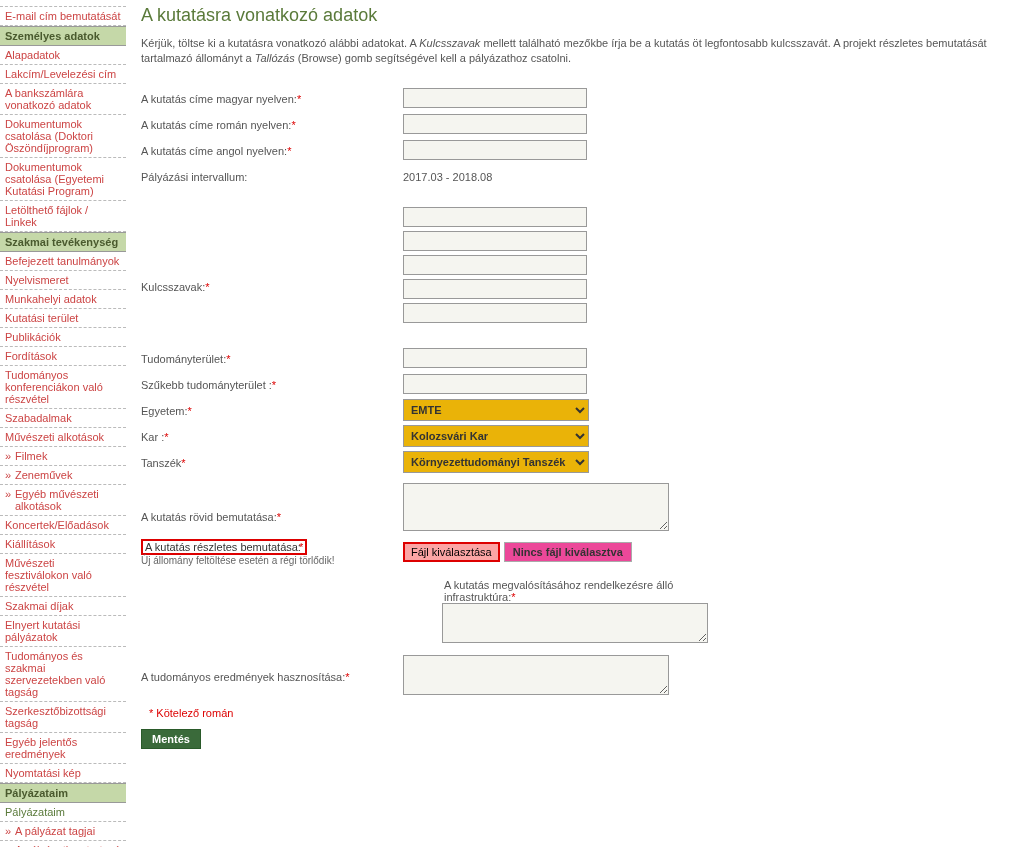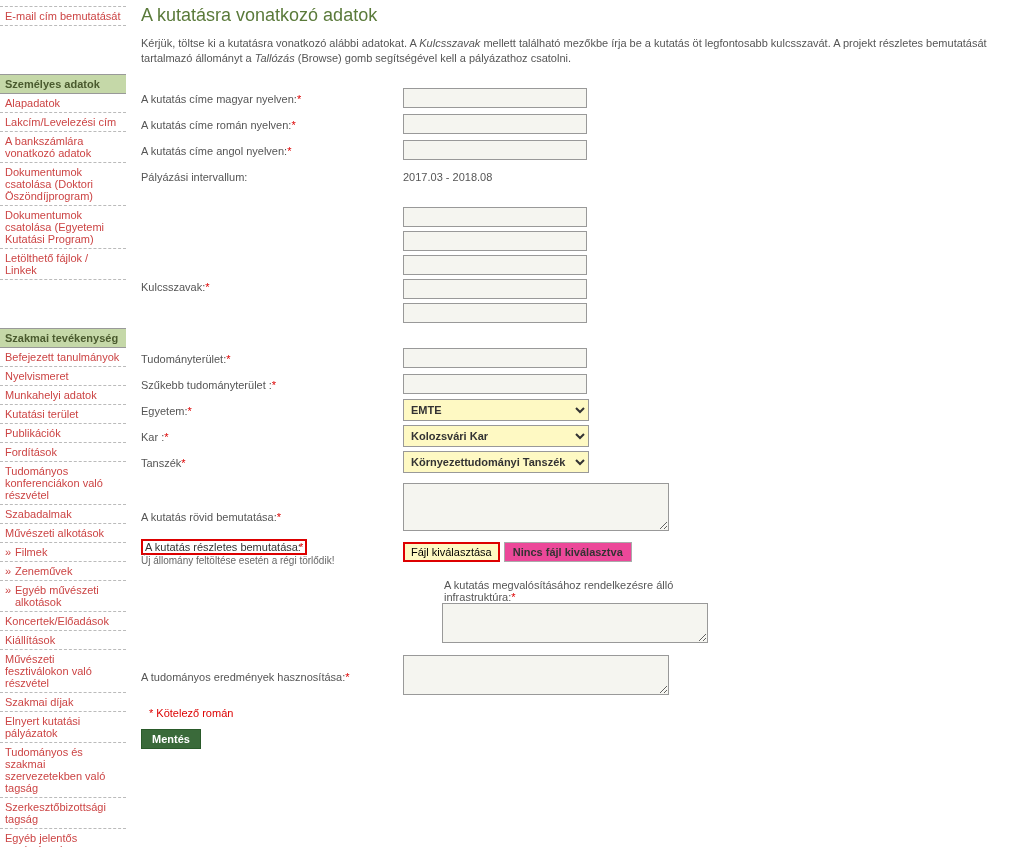--- a/index.html
+++ b/index.html
@@ -1,41 +1,41 @@
 <!DOCTYPE html>
 <html><head>
 <meta charset="utf-8">
 <style>
 * { margin: 0; padding: 0; box-sizing: border-box; }
 body { font-family: Verdana, Arial, sans-serif; font-size: 11px; color: #333; background: #fff; }
 .page { display: flex; width: 1024px; }
 .sidebar { width: 126px; flex-shrink: 0; background: #fff; }
-.section-header { background: #c5d8a8; color: #4a5a2e; font-weight: bold; padding: 3px 5px; font-size: 11px; border-top: 1px solid #999; border-bottom: 1px solid #999; margin-top: 48px; }
+.section-header { background: #c5d8a8; color: #4a5a2e; font-weight: bold; padding: 3px 5px; font-size: 11px; border-top: 1px solid #999; border-bottom: 1px solid #999; }
 .nav-item { padding: 3px 5px; border-bottom: 1px dashed #bbb; }
 .nav-item a { color: #c44; text-decoration: none; font-size: 11px; cursor: pointer; display: block; }
 .sub-item { padding: 3px 5px 3px 15px; border-bottom: 1px dashed #bbb; position: relative; }
 .sub-item::before { content: "»"; position: absolute; left: 5px; color: #c44; }
 .sub-item a { color: #c44; text-decoration: none; font-size: 11px; cursor: pointer; display: block; }
 .sub-item-green a { color: #5a7a3a; }
 .main { flex: 1; padding: 5px 15px; }
 .page-title { color: #5a7a3a; font-size: 18px; font-weight: normal; margin-bottom: 10px; }
 .intro { color: #555; font-size: 11px; margin-bottom: 20px; line-height: 1.4; }
 .intro i { font-style: italic; }
 .form-row { display: flex; align-items: center; margin-bottom: 4px; min-height: 22px; }
 .form-label { width: 262px; color: #555; font-size: 11px; padding-top: 3px; }
 .req { color: #d00; }
 .form-field { flex: 1; }
 .text-input { width: 184px; height: 20px; border: 1px solid #999; background: #f5f5f0; font-size: 11px; padding: 0 3px; }
 .textarea-input { width: 266px; height: 48px; border: 1px solid #999; background: #f5f5f0; font-size: 11px; padding: 3px; resize: both; }
 .textarea-small { height: 40px; }
-.select-input { width: 186px; height: 22px; border: 1px solid #999; background: #fef9c3; font-size: 11px; font-weight: bold; color: #333; padding: 0 3px; }
+.select-input { width: 186px; height: 22px; border: 1px solid #999; background: #eab308; font-size: 11px; font-weight: bold; color: #333; padding: 0 3px; }
 .static-val { color: #555; font-size: 11px; padding-top: 3px; }
 .keywords-group input { display: block; margin-bottom: 4px; }
 .file-row { display: flex; align-items: center; }
-.file-btn { border: 2px solid #d00; padding: 2px 6px; font-size: 11px; background: #fef9c3; cursor: pointer; margin-right: 4px; }
+.file-btn { border: 2px solid #d00; padding: 2px 6px; font-size: 11px; background: #fca5a5; cursor: pointer; margin-right: 4px; }
 .file-status { font-size: 11px; font-weight: bold; color: #333; border: 1px solid #aaa; padding: 3px 8px; background: #ec4899; }
 .subnote { font-size: 10px; color: #666; }
 .mandatory-note { color: #d00; font-size: 11px; margin: 10px 0 10px 8px; }
 .mandatory-note::before { content: "* "; }
 .save-btn { background: #3a6a3a; color: #fff; border: 1px solid #2a5a2a; padding: 3px 10px; font-size: 11px; font-weight: bold; cursor: pointer; }
 .detail-label-wrap { width: 262px; }
 .detail-label { border: 2px solid #d00; padding: 0 2px; display: inline-block; }
 </style>
 </head>
 <body>

